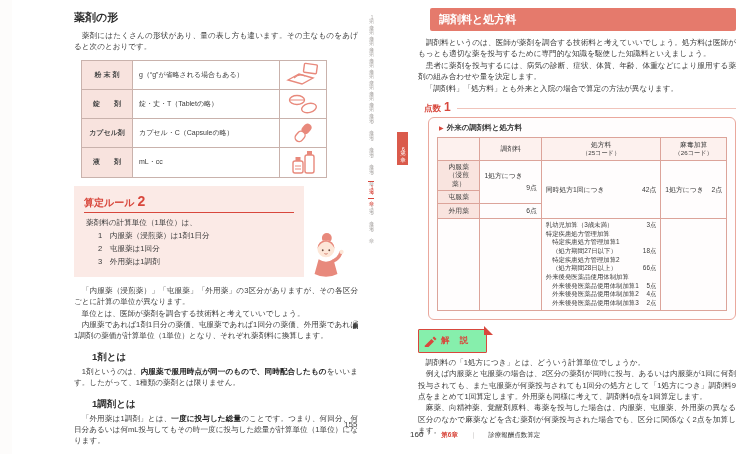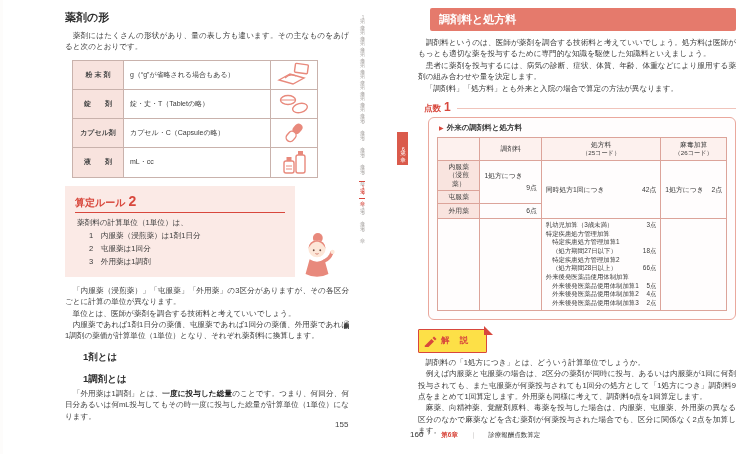--- a/index.html
+++ b/index.html
@@ -1,19 +1,19 @@
 <!DOCTYPE html>
 <html><head>
 <meta charset="utf-8">
 <style>
   html,body{margin:0;padding:0;background:#ffffff;}
   .canvas{position:relative;width:750px;height:454px;background:#fdfcfb;overflow:hidden;
           font-family:"Liberation Sans","DejaVu Sans",sans-serif;color:#3b3b3b;}
   .page{position:absolute;top:0;height:454px;background:#fff;}
-  .page-left{left:3px;width:375px;}
+  .page-left{left:12px;width:375px;}
   .page-right{left:375px;width:375px;}
   .pl-content{position:absolute;left:62px;top:10px;width:284px;}
   .pr-content{position:absolute;left:43px;top:8px;width:318px;}
 
   
   .t{font-size:7.6px;line-height:1.5;margin:0;text-align:justify;}
   b{color:#222;}
 
   
   .l-title{font-size:11px;font-weight:bold;margin:0 0 5px 0;color:#2e2e2e;}
@@ -60,21 +60,21 @@
   td.c-chozai{width:58px;}
   td.c-shoho{width:122px;}
   td.c-mayaku{width:62px;}
   .two{display:flex;justify-content:space-between;align-items:baseline;}
   .pts{text-align:right;}
   .chz-pts{display:block;text-align:right;margin-top:2px;}
   td.addcell{padding:3px 4px;}
   .ad{display:flex;justify-content:space-between;font-size:6.4px;line-height:1.36;}
   .codehead{font-size:6.2px;display:block;}
 
-  .ks-label{display:inline-flex;align-items:center;gap:4px;border:1.5px solid #d8473c;background:#fde047;
+  .ks-label{display:inline-flex;align-items:center;gap:4px;border:1.5px solid #d8473c;background:#86efac;
             padding:2px 14px 2px 5px;margin:9px 0 4px 0;position:relative;border-radius:1px;}
   .ks-label .ks-text{color:#d8473c;font-weight:bold;font-size:8.5px;letter-spacing:4px;}
   .ks-label::after{content:"";position:absolute;right:-7px;top:-4px;width:0;height:0;
                    border-left:9px solid #d8473c;border-top:9px solid transparent;}
   .footer{position:absolute;left:35px;top:430px;display:flex;align-items:baseline;gap:12px;font-size:6.5px;}
   .footer .fpn{font-size:8px;color:#333;margin-right:6px;}
   .footer .fch{color:#d8473c;font-weight:bold;}
   .footer .fsep{color:#b5b2b0;}
   svg{display:inline-block;vertical-align:middle;}
 </style>
@@ -163,20 +163,21 @@
             <circle cx="41" cy="25" r="2.6" fill="#fde7d8"></circle>
           </svg>
         </div>
       </div>
 
       <p class="t">　「内服薬（浸煎薬）」「屯服薬」「外用薬」の3区分がありますが、その各区分ごとに計算の単位が異なります。</p>
       <p class="t">　単位とは、医師が薬剤を調合する技術料と考えていいでしょう。</p>
       <p class="t">　内服薬であれば1剤1日分の薬価、屯服薬であれば1回分の薬価、外用薬であれば1調剤の薬価が計算単位（1単位）となり、それぞれ薬剤料に換算します。</p>
 
       <h2 class="sec-h">1剤とは</h2>
+      <p class="t"><span>　1剤というのは、</span><b>内服薬で服用時点が同一のもので、同時配合したもの</b><span>をいいます。したがって、1種類の薬剤とは限りません。</span></p>
 
       <h2 class="sec-h">1調剤とは</h2>
       <p class="t"><span>　「外用薬は1調剤」とは、</span><b>一度に投与した総量</b><span>のことです。つまり、何回分、何日分あるいは何mL投与してもその時一度に投与した総量が計算単位（1単位）になります。</span></p>
 
     </div>
 
     <div class="pagenum-left">155</div>
 
     <div class="side-label vt">薬剤料（調剤）</div>
     <div class="tabs">

